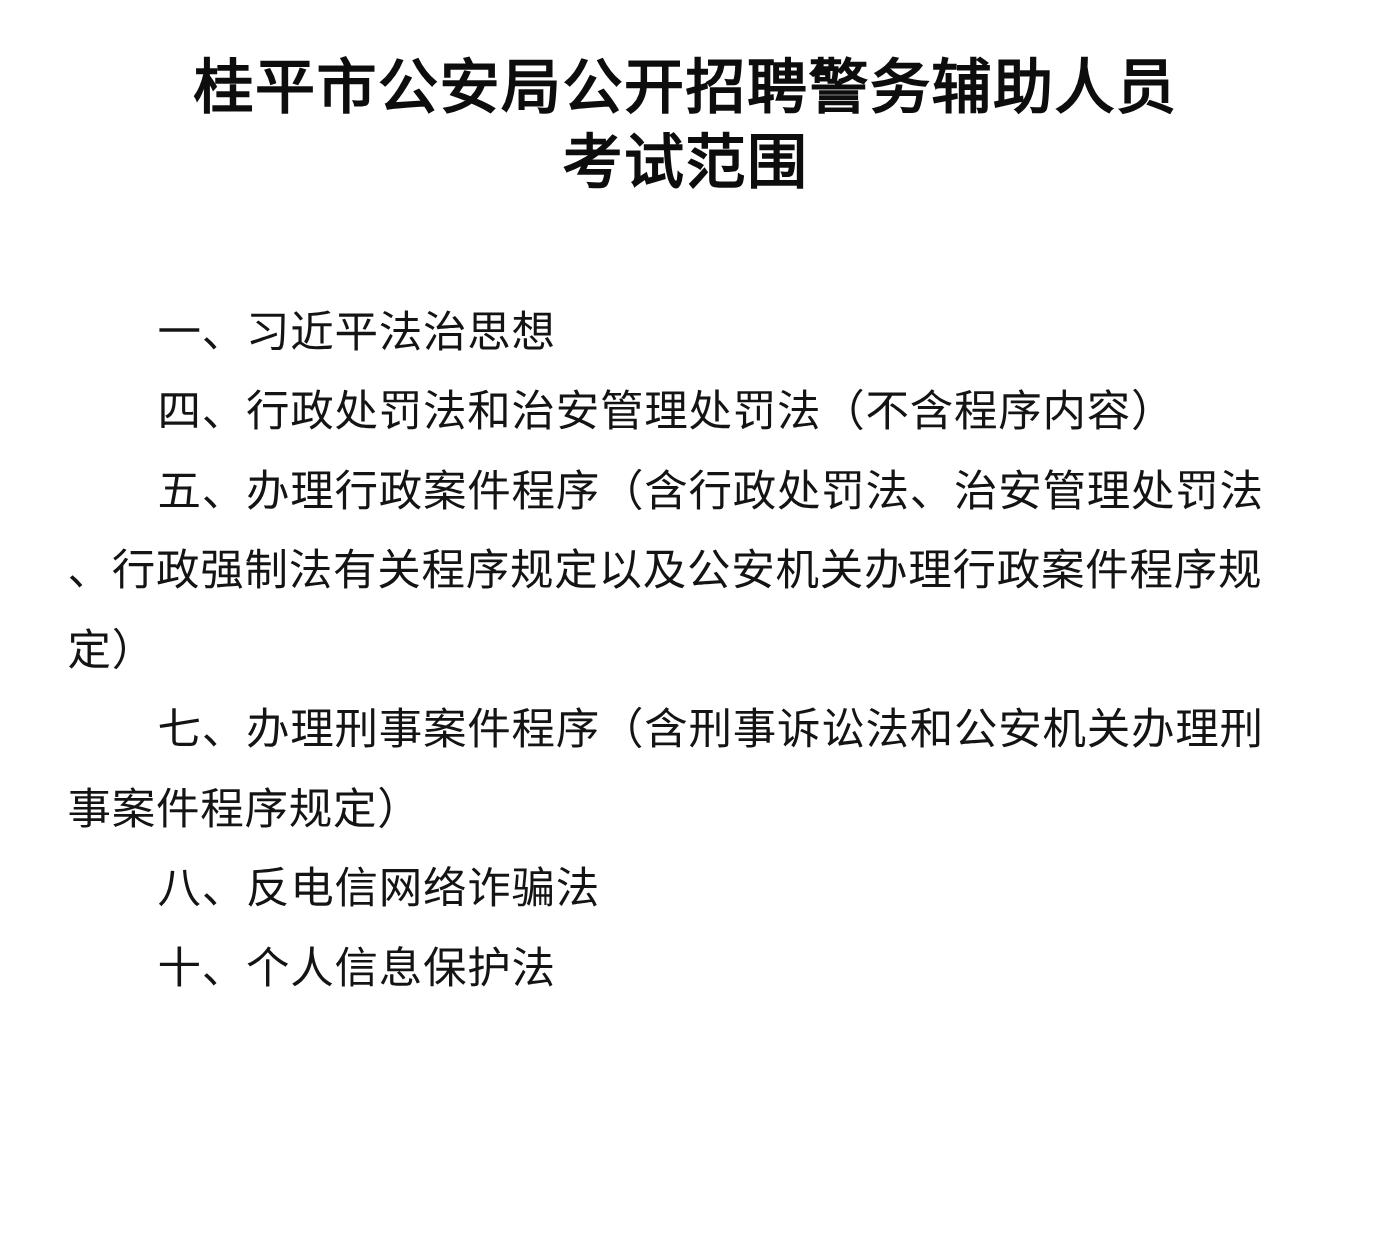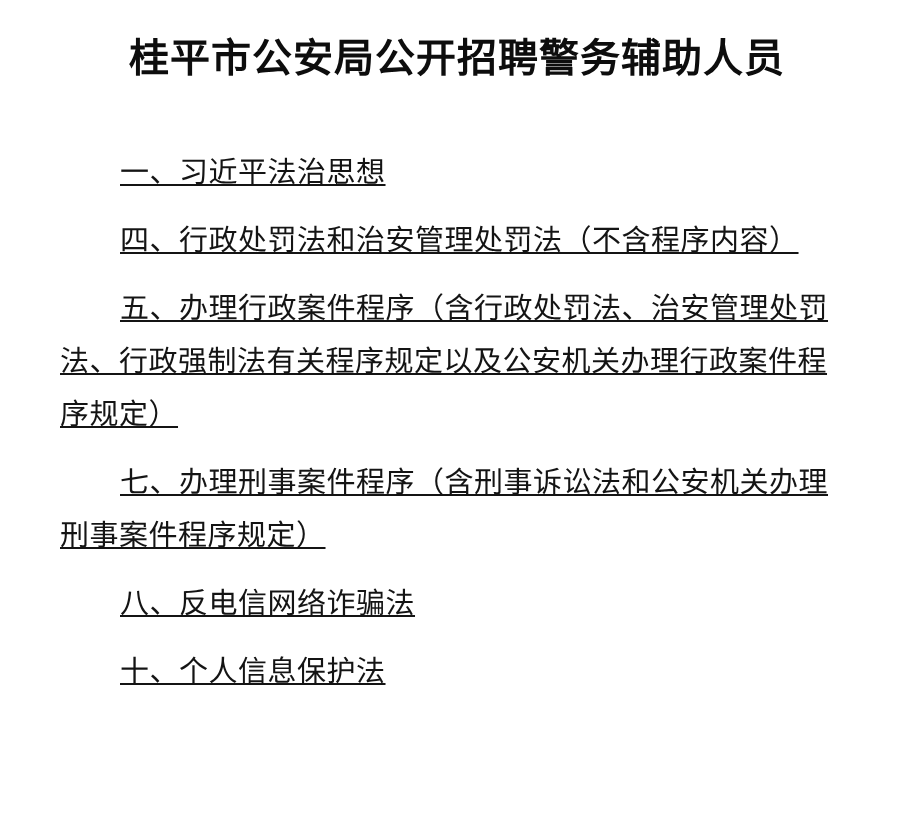--- a/index.html
+++ b/index.html
@@ -39,32 +39,32 @@
     font-size: 29px;
     line-height: 53px;
     letter-spacing: 0.5px;
     font-weight: 500;
     color: #141414;
     text-align: left;
     word-break: break-all;
     line-break: anywhere;
   }
   .scope-list p.list-item {
-    margin: 15px;
+    margin: 0;
     padding: 0;
     text-indent: 60px;
-    text-decoration: underline;
   }
 </style>
 </head>
 <body>
 
 <div class="page">
   <h1 class="doc-title">
     <span class="title-line">桂平市公安局公开招聘警务辅助人员</span>
+    <span class="title-line">考试范围</span>
   </h1>
   <div class="scope-list">
       <p class="list-item">一、习近平法治思想</p>
       <p class="list-item">四、行政处罚法和治安管理处罚法（不含程序内容）</p>
       <p class="list-item">五、办理行政案件程序（含行政处罚法、治安管理处罚法、行政强制法有关程序规定以及公安机关办理行政案件程序规定）</p>
       <p class="list-item">七、办理刑事案件程序（含刑事诉讼法和公安机关办理刑事案件程序规定）</p>
       <p class="list-item">八、反电信网络诈骗法</p>
       <p class="list-item">十、个人信息保护法</p>
     </div>
 </div>

